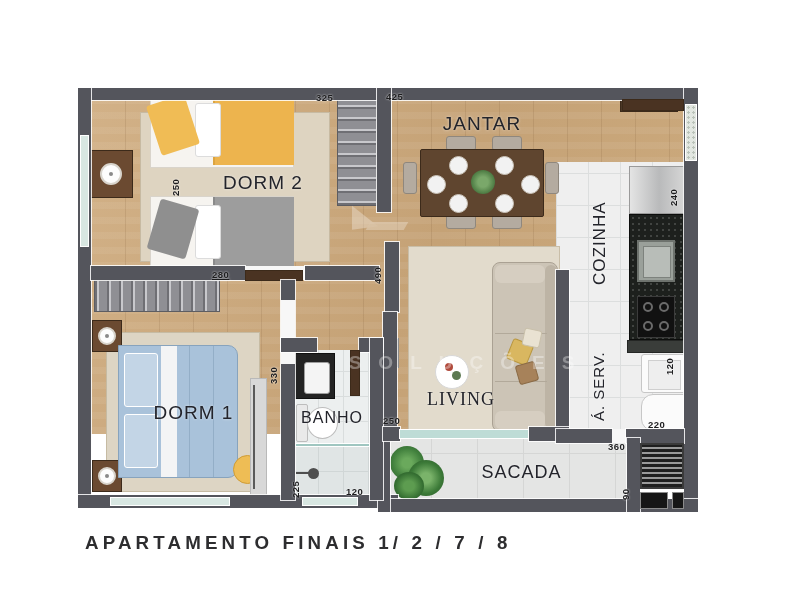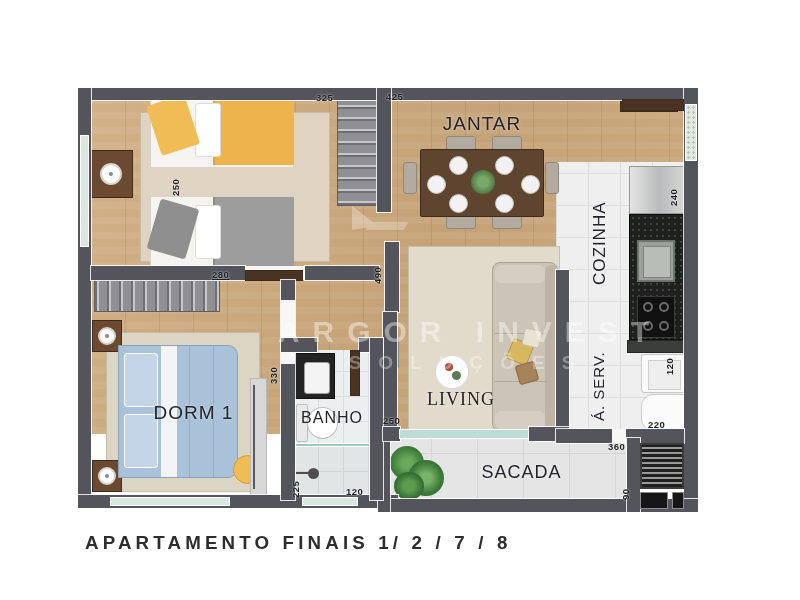--- a/index.html
+++ b/index.html
@@ -201,20 +201,21 @@
   <div class="abs" style="left:640px;top:443px;width:44px;height:46px;background:repeating-linear-gradient(0deg,#1f1f1f 0 3px,#9a9a9a 3px 5px);border:2px solid #3b3b3b;box-sizing:border-box;"></div>
   <div class="abs blackbox" style="left:640px;top:492px;width:28px;height:17px;"></div>
   <div class="abs blackbox" style="left:672px;top:492px;width:12px;height:17px;"></div>
 
   <div class="abs win" style="left:80px;top:135px;width:9px;height:112px;"></div>
   <div class="abs win" style="left:110px;top:497px;width:120px;height:9px;"></div>
   <div class="abs win" style="left:302px;top:497px;width:56px;height:9px;"></div>
   <div class="abs hatchdoor" style="left:685px;top:104px;width:12px;height:57px;"></div>
   <div class="abs woodfurn" style="left:622px;top:99px;width:62px;height:12px;background:#4a3322;"></div>
 
+  <div class="abs roomlbl" style="left:218px;top:172px;width:90px;">DORM 2</div>
   <div class="abs roomlbl" style="left:437px;top:113px;width:90px;">JANTAR</div>
   <div class="abs roomlbl vert" style="left:590px;top:193px;height:100px;font-size:17px;">COZINHA</div>
   <div class="abs roomlbl" style="left:146px;top:402px;width:95px;">DORM 1</div>
   <div class="abs roomlbl" style="left:296px;top:409px;width:72px;font-size:16px;">BANHO</div>
   <div class="abs roomlbl" style="left:420px;top:389px;width:82px;font-size:18px;font-family:Liberation Serif, serif;">LIVING</div>
   <div class="abs roomlbl vert" style="left:590px;top:345px;height:82px;font-size:15px;">Á. SERV.</div>
   <div class="abs roomlbl" style="left:474px;top:462px;width:95px;font-size:18px;">SACADA</div>
 
   <div class="abs dim" style="left:316px;top:92px;">325</div>
   <div class="abs dim" style="left:386px;top:91px;">425</div>
@@ -228,18 +229,17 @@
   <div class="abs dim vert" style="left:668px;top:176px;height:30px;">240</div>
   <div class="abs dim vert" style="left:664px;top:345px;height:30px;">120</div>
   <div class="abs dim" style="left:648px;top:419px;">220</div>
   <div class="abs dim" style="left:608px;top:441px;">360</div>
   <div class="abs dim vert" style="left:620px;top:476px;height:24px;">90</div>
 
   <div class="abs" style="left:346px;top:200px;width:64px;height:56px;opacity:.32;">
     <div class="abs" style="left:6px;top:4px;width:0;height:0;border-left:26px solid rgba(255,255,255,.9);border-top:24px solid transparent;border-bottom:0 solid transparent;transform:skewY(-8deg);"></div>
     <div class="abs" style="left:22px;top:22px;width:38px;height:8px;background:rgba(255,255,255,.85);transform:skewX(-30deg);"></div>
   </div>
-  <div class="abs wm" style="left:250px;top:315px;width:440px;font-size:30px;letter-spacing:13px;">ARGOR INVEST</div>
   <div class="abs wm" style="left:250px;top:352px;width:440px;font-size:19px;letter-spacing:17px;color:rgba(255,255,255,.34);">SOLUÇÕES</div>
 
   <div class="abs caption" style="left:85px;top:533px;">APARTAMENTO FINAIS 1/ 2 / 7 / 8</div>
 
 </div>
 
 </body></html>

